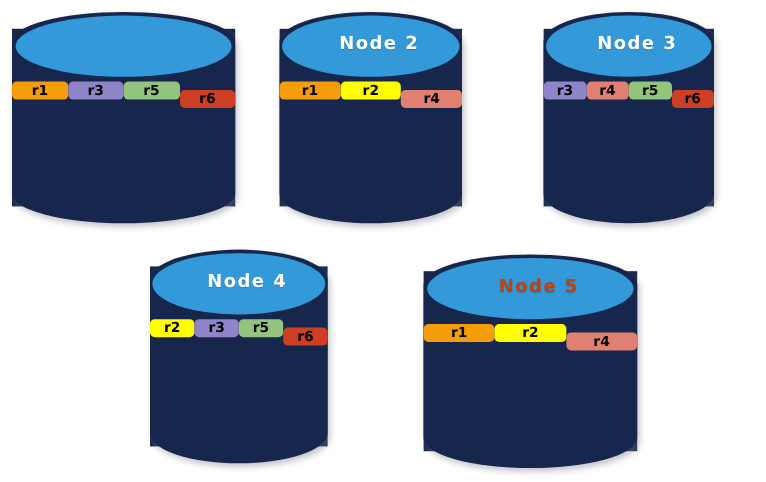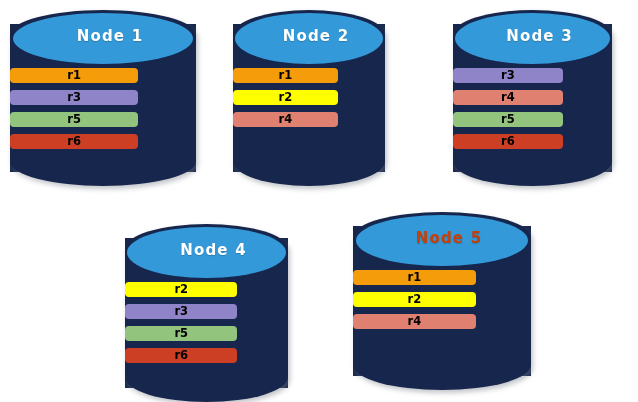--- a/index.html
+++ b/index.html
@@ -79,22 +79,21 @@
     text-shadow: 0 1px 1px rgba(0,0,0,0.18);
   }
 
   
   .shards {
     position: absolute;
     left: 0;
     width: 100%;
     z-index: 3;
     display: flex;
-    flex-direction: column;
-    align-items: flex-start;
+    align-items: flex-end;
   }
 
   .shard {
     width: 69%;
     height: 15px;
     margin-bottom: 7px;
     border-radius: 4px;
     display: flex;
     align-items: center;
     justify-content: center;
@@ -107,52 +106,51 @@
   .shard:last-child { margin-bottom: 0; }
 </style>
 </head>
 <body style="background: rgb(255, 255, 255);">
 
 <div id="canvas">
     <div class="node" style="left: 10px; top: 10px; width: 186px; height: 176px;">
       <div class="cyl-side" style="background: rgb(23, 38, 77);"></div>
       <div class="cyl-body" style="background: rgb(23, 38, 77);"></div>
       <div class="cyl-top" style="background: rgb(51, 153, 216);"></div>
-      <div class="node-title" style="color: rgb(255, 255, 255);">Node  1</div>
       <div class="shards" style="top: 58px;">
         <div class="shard" style="background: rgb(245, 156, 11); color: rgb(0, 0, 0);">r1</div>
         <div class="shard" style="background: rgb(144, 132, 200); color: rgb(0, 0, 0);">r3</div>
         <div class="shard" style="background: rgb(146, 196, 126); color: rgb(0, 0, 0);">r5</div>
         <div class="shard" style="background: rgb(204, 63, 37); color: rgb(0, 0, 0);">r6</div>
       </div>
     </div>
     <div class="node" style="left: 233px; top: 10px; width: 152px; height: 176px;">
       <div class="cyl-side" style="background: rgb(23, 38, 77);"></div>
       <div class="cyl-body" style="background: rgb(23, 38, 77);"></div>
       <div class="cyl-top" style="background: rgb(51, 153, 216);"></div>
       <div class="node-title" style="color: rgb(255, 255, 255);">Node  2</div>
       <div class="shards" style="top: 58px;">
         <div class="shard" style="background: rgb(245, 156, 11); color: rgb(0, 0, 0);">r1</div>
         <div class="shard" style="background: rgb(255, 255, 0); color: rgb(0, 0, 0);">r2</div>
         <div class="shard" style="background: rgb(224, 128, 112); color: rgb(0, 0, 0);">r4</div>
       </div>
     </div>
-    <div class="node" style="left: 453px; top: 10px; width: 159px; height: 176px;">
+    <div class="node" style="left: 453px; top: 10px; width: 142px; height: 176px;">
       <div class="cyl-side" style="background: rgb(23, 38, 77);"></div>
       <div class="cyl-body" style="background: rgb(23, 38, 77);"></div>
       <div class="cyl-top" style="background: rgb(51, 153, 216);"></div>
       <div class="node-title" style="color: rgb(255, 255, 255);">Node  3</div>
       <div class="shards" style="top: 58px;">
         <div class="shard" style="background: rgb(144, 132, 200); color: rgb(0, 0, 0);">r3</div>
         <div class="shard" style="background: rgb(224, 128, 112); color: rgb(0, 0, 0);">r4</div>
         <div class="shard" style="background: rgb(146, 196, 126); color: rgb(0, 0, 0);">r5</div>
         <div class="shard" style="background: rgb(204, 63, 37); color: rgb(0, 0, 0);">r6</div>
       </div>
     </div>
-    <div class="node" style="left: 125px; top: 224px; width: 163px; height: 178px;">
+    <div class="node" style="left: 125px; top: 208px; width: 148px; height: 178px;">
       <div class="cyl-side" style="background: rgb(23, 38, 77);"></div>
       <div class="cyl-body" style="background: rgb(23, 38, 77);"></div>
       <div class="cyl-top" style="background: rgb(51, 153, 216);"></div>
       <div class="node-title" style="color: rgb(255, 255, 255);">Node  4</div>
       <div class="shards" style="top: 58px;">
         <div class="shard" style="background: rgb(255, 255, 0); color: rgb(0, 0, 0);">r2</div>
         <div class="shard" style="background: rgb(144, 132, 200); color: rgb(0, 0, 0);">r3</div>
         <div class="shard" style="background: rgb(146, 196, 126); color: rgb(0, 0, 0);">r5</div>
         <div class="shard" style="background: rgb(204, 63, 37); color: rgb(0, 0, 0);">r6</div>
       </div>

